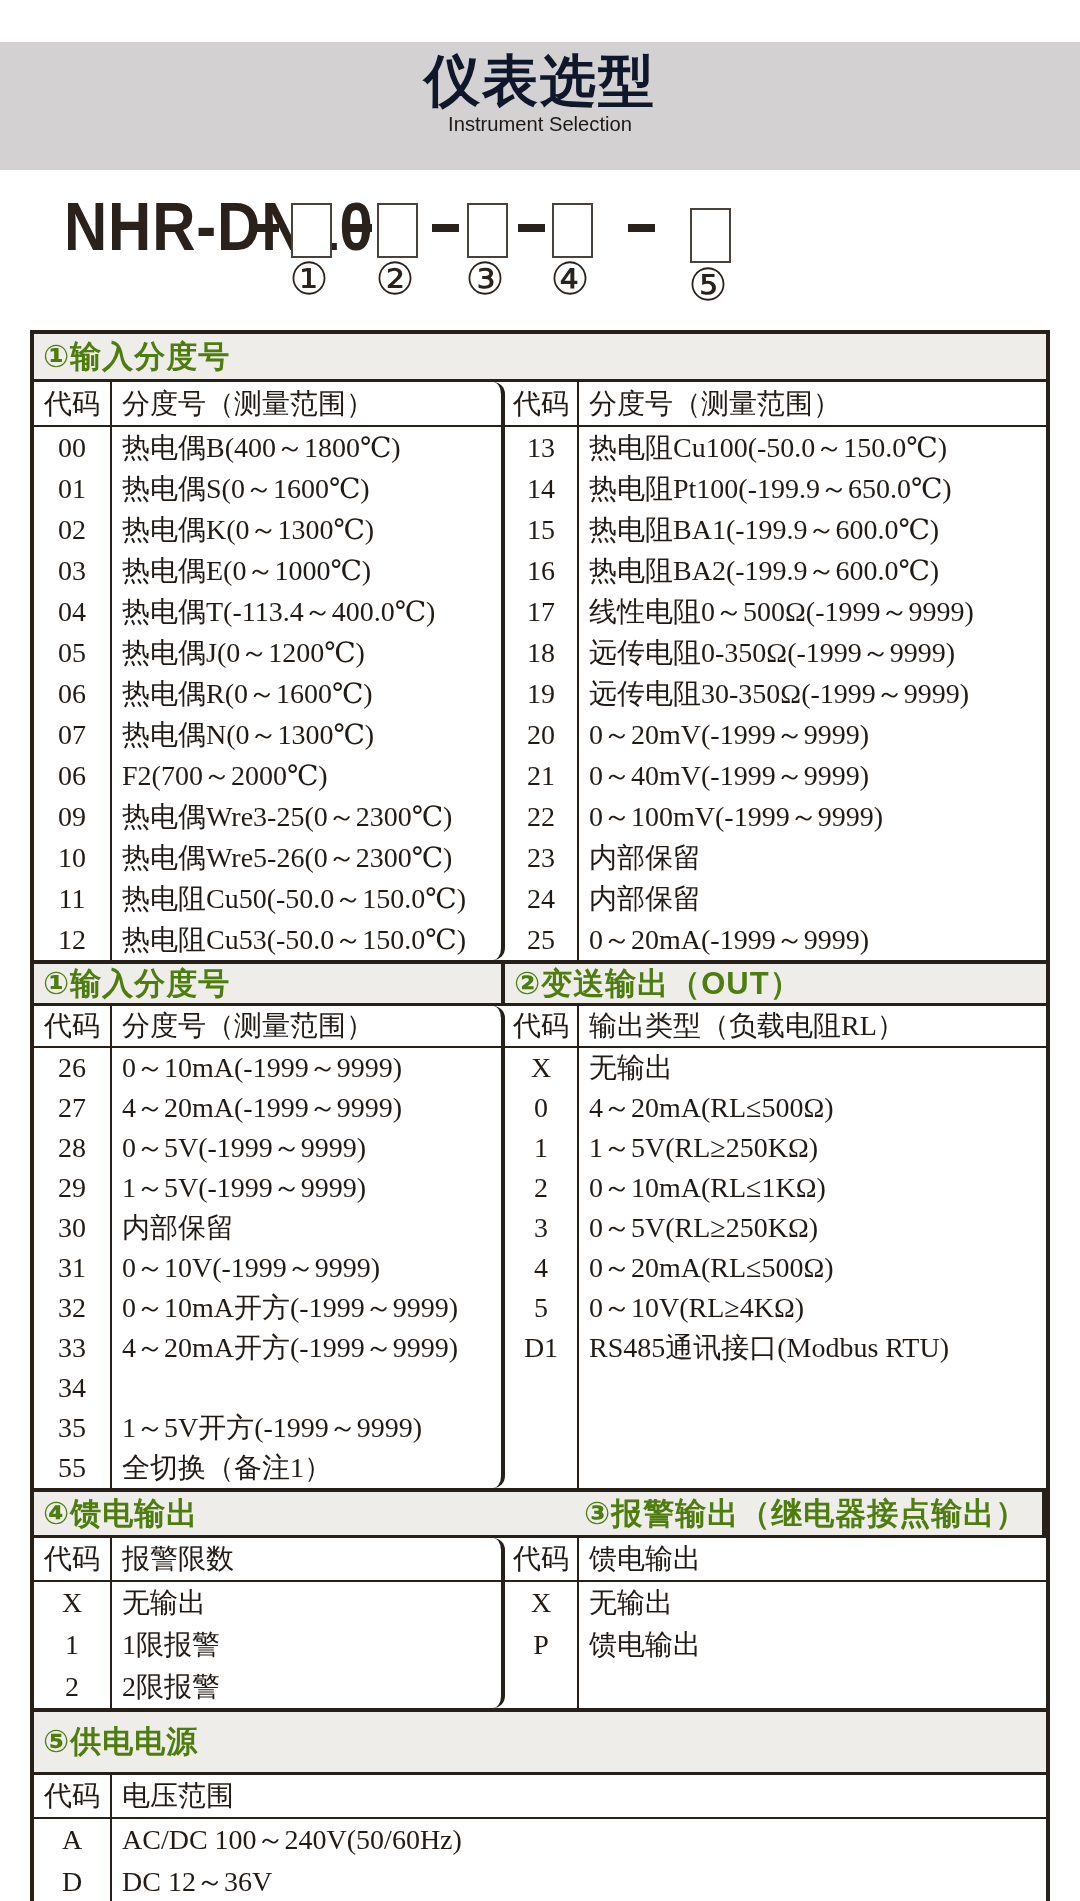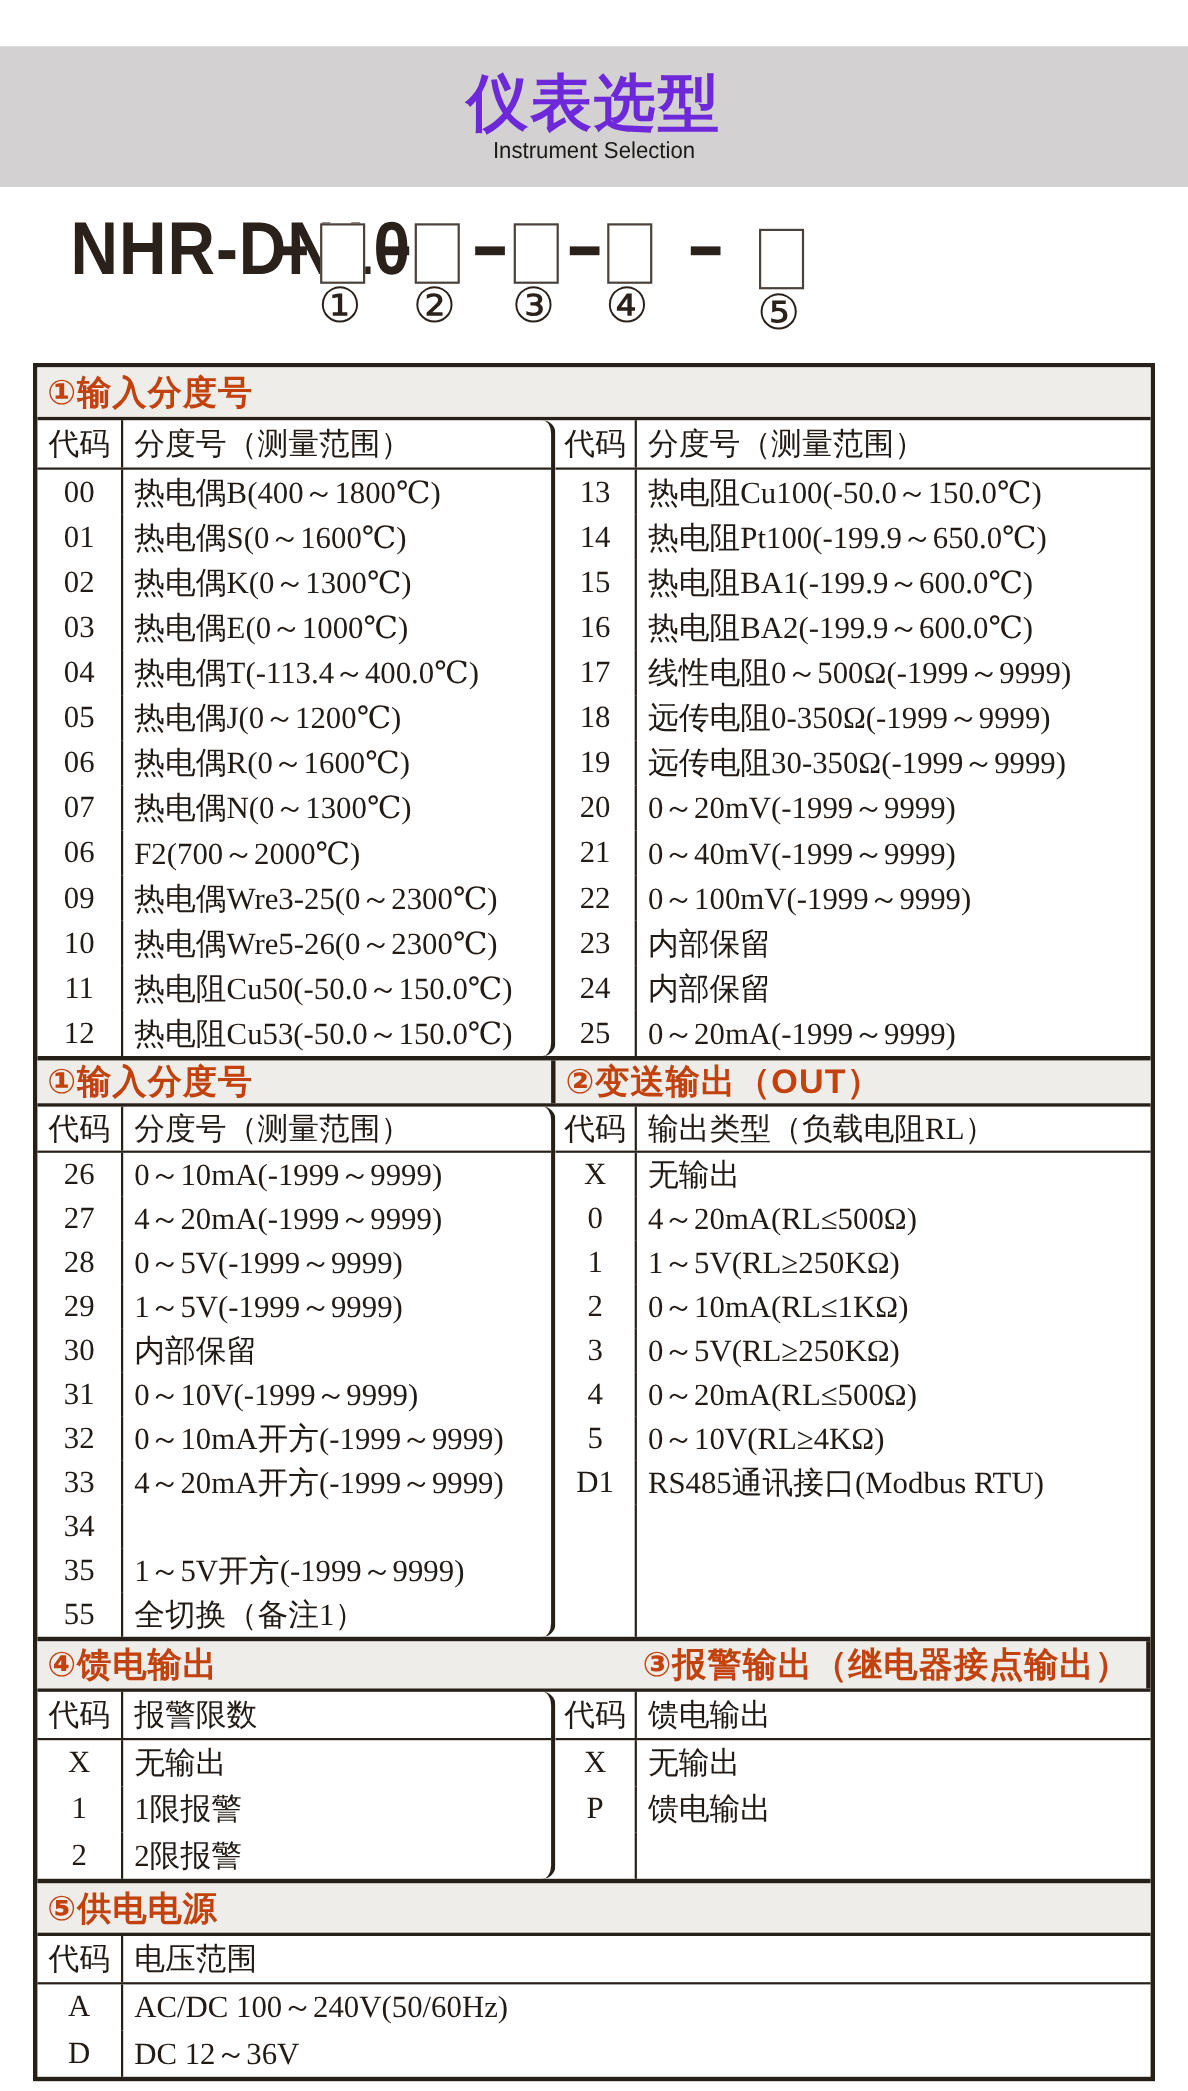--- a/index.html
+++ b/index.html
@@ -6,22 +6,22 @@
   .page{
     position:relative; width:1080px; height:1901px; background:#ffffff;
     font-family:"Liberation Serif","DejaVu Serif",serif; color:#221b15; overflow:hidden;
   }
   
   .title-band{
     position:absolute; left:0; top:42px; width:1080px; height:128px;
     background:#d3d1d2; text-align:center;
   }
   .title-zh{
-    margin:0; padding-top:22px; font-family:Liberation Serif, serif;
-    font-weight:700; font-size:56px; line-height:62px; color:#6d28d9; letter-spacing:2px;
+    margin:0; padding-top:8px; font-family:Liberation Sans, sans-serif;
+    font-weight:700; font-size:56px; line-height:62px; color:#0f172a; letter-spacing:2px;
   }
   .title-en{
     margin:0; font-family:"Liberation Sans","DejaVu Sans",sans-serif;
     font-size:21px; line-height:24px; color:#1c1916; transform:scaleX(.96); transform-origin:50% 0;
   }
   
   .model-row{position:absolute; left:0; top:0; width:1080px; height:330px;}
   .model-prefix{
     position:absolute; left:64px; top:192px; font-family:"Liberation Sans","DejaVu Sans",sans-serif;
     font-weight:600; font-size:68px; line-height:68px; color:#2a211b;
@@ -35,21 +35,21 @@
   }
   
   .sel-table{
     position:absolute; left:30px; top:330px; width:1020px;
     border:4px solid #272019; box-sizing:border-box; background:#fff;
   }
   .section{width:100%;}
   .section:not(:first-child) .band{border-top:4px solid #272019;}
   .band{
     display:flex; background:#efedea; border-bottom:3px solid #272019; box-sizing:border-box;
-    font-family:"Liberation Sans","DejaVu Sans",sans-serif; font-weight:700; font-size:31px; color:#c2410c;
+    font-family:"Liberation Sans","DejaVu Sans",sans-serif; font-weight:700; font-size:31px; color:#4d7c0f;
     align-items:center;
   }
   .band-cell{padding-left:9px; box-sizing:border-box; display:flex; align-items:center; height:100%; letter-spacing:1px;}
   .band-cell.half-l{width:471px; border-right:4px solid #272019;}
   .band-cell.half-r{flex:1;}
   .band-cell.full{flex:1;}
   .body{display:flex; align-items:stretch;}
   .half{display:flex; flex-direction:column; box-sizing:border-box;border-radius:12px;}
   .half.half-l{width:471px; border-right:4px solid #272019;}
   .half.half-r{flex:1;}
@@ -60,21 +60,21 @@
     width:78px; flex:0 0 78px; border-right:2px solid #272019; box-sizing:border-box;
     text-align:center; font-size:28px; align-self:stretch; display:flex; align-items:center; justify-content:center;
   }
   .half-r .code-cell{width:74px; flex:0 0 74px;}
   .desc-cell{flex:1; padding-left:10px; font-size:28px; white-space:nowrap; overflow:hidden;}
   .row.filler{flex:1 1 auto; height:auto !important; min-height:0;}
   
   .s1 .band{height:48px;} .s1 .row{height:41px;} .s1 .row.colhead{height:45px;} .s1 .body{height:578px;}
   .s2 .band{height:46px;} .s2 .row{height:40px;} .s2 .row.colhead{height:42px;} .s2 .body{height:482px;}
   .s3 .band{height:50px;} .s3 .row{height:42px;} .s3 .row.colhead{height:44px;} .s3 .body{height:170px;}
-  .s4 .band{height:52px;} .s4 .row{height:42px;} .s4 .row.colhead{height:44px;} .s4 .body{height:128px;}
+  .s4 .band{height:67px;} .s4 .row{height:42px;} .s4 .row.colhead{height:44px;} .s4 .body{height:128px;}
 </style>
 </head>
 <body>
 
 <div class="page">
 
   <div class="title-band">
     <h1 class="title-zh">仪表选型</h1>
     <div class="title-en">Instrument Selection</div>
   </div>

